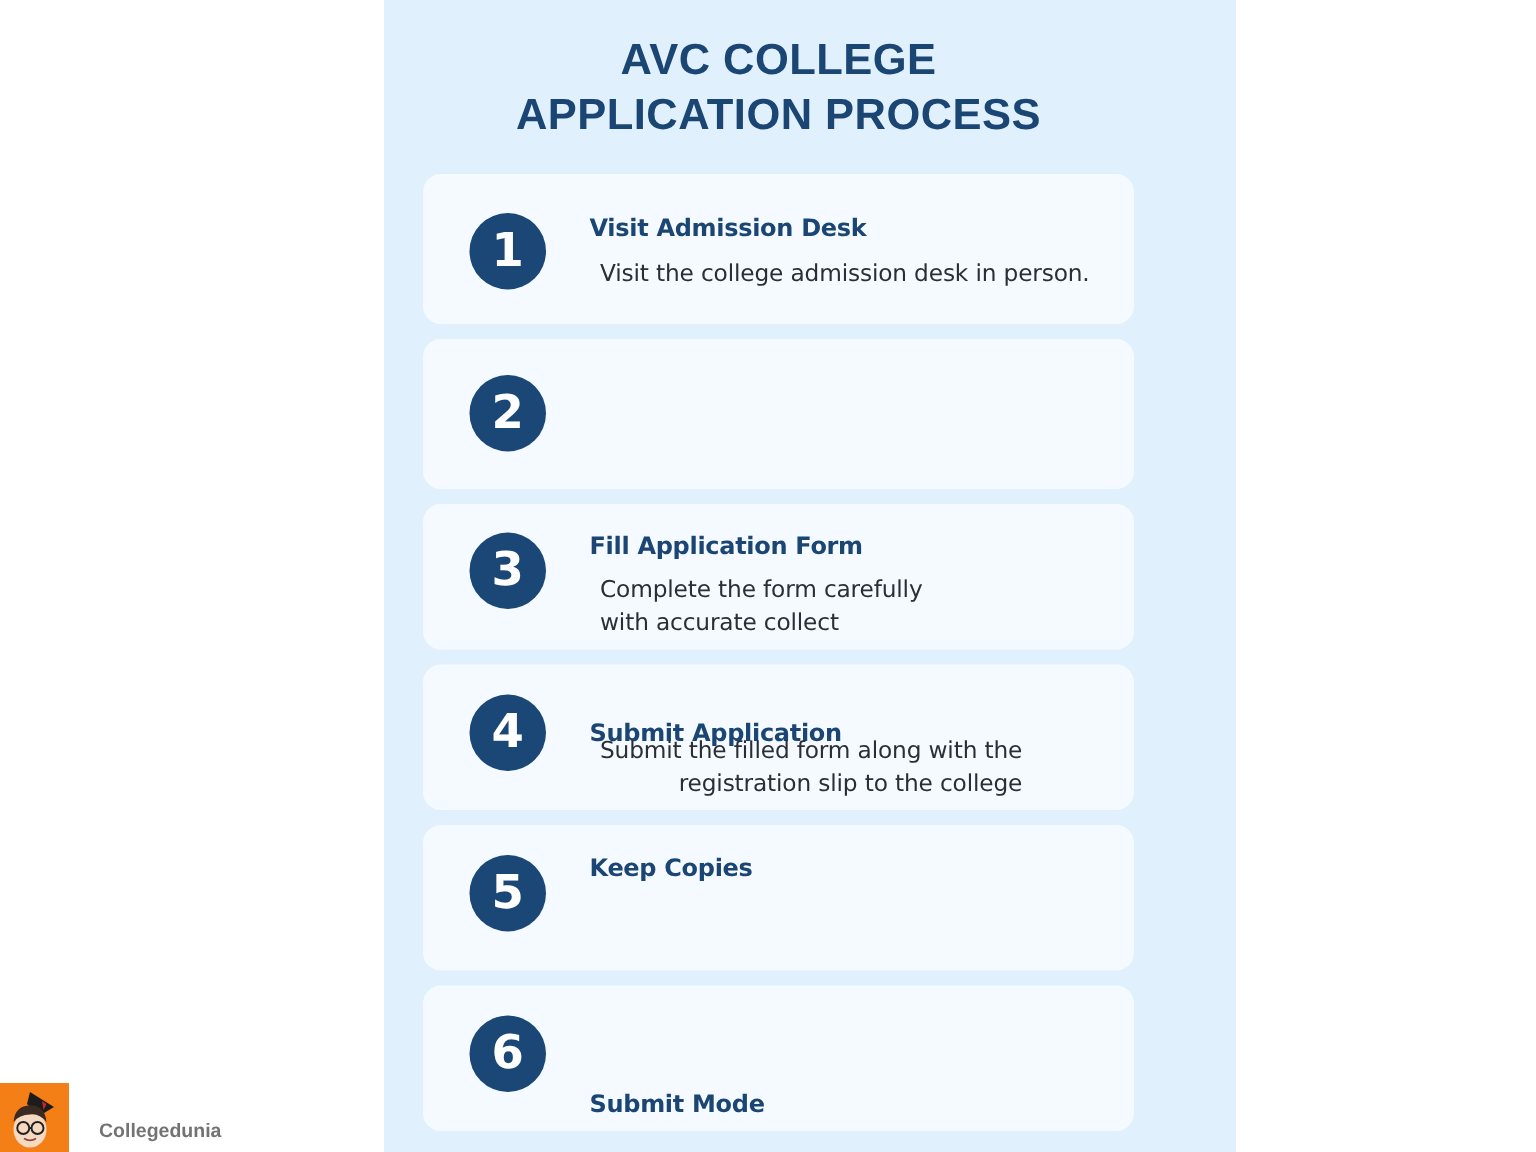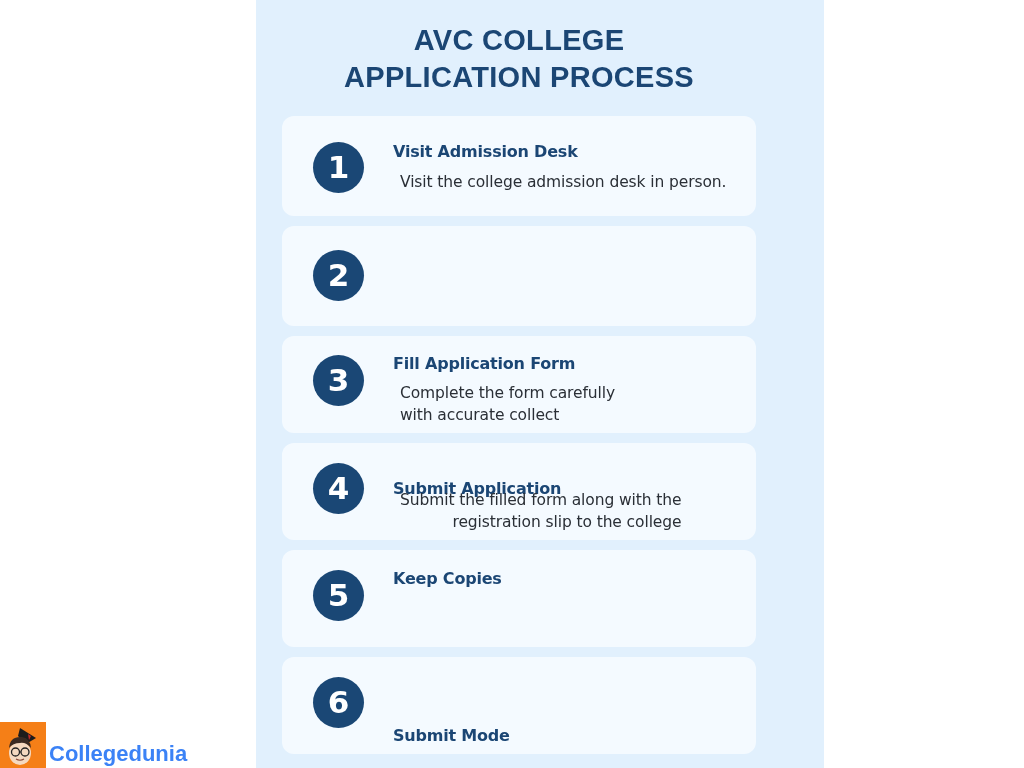--- a/index.html
+++ b/index.html
@@ -39,22 +39,22 @@
     font-family:"DejaVu Sans", sans-serif; white-space:pre-line;
     letter-spacing:-0.1px;
   }
   .logo {
     position:absolute; left:0; top:722px; height:46px; display:flex; align-items:flex-end;
   }
   .logo-mark {
     width:46px; height:46px; background:#f57f17; position:relative; overflow:hidden;
   }
   .logo-text {
-    margin-left:3px; margin-bottom:2px; font-weight:bold; color:#3b82f6;
-    font-size:22px; line-height:24px; font-family:"Liberation Sans", sans-serif;
+    margin-left:20px; margin-bottom:2px; font-weight:bold; color:#737373;
+    font-size:13px; line-height:24px; font-family:"Liberation Sans", sans-serif;
   }
 </style>
 </head>
 <body>
 
 <div class="panel">
   <div class="title">
     <div>AVC COLLEGE</div>
     <div>APPLICATION PROCESS</div>
   </div>

